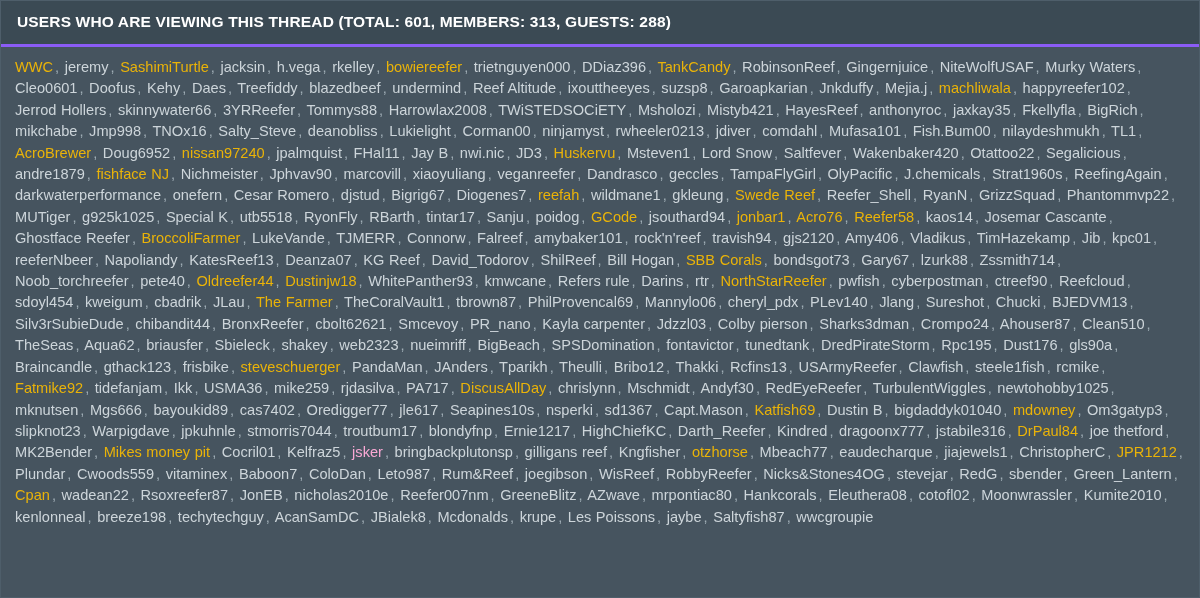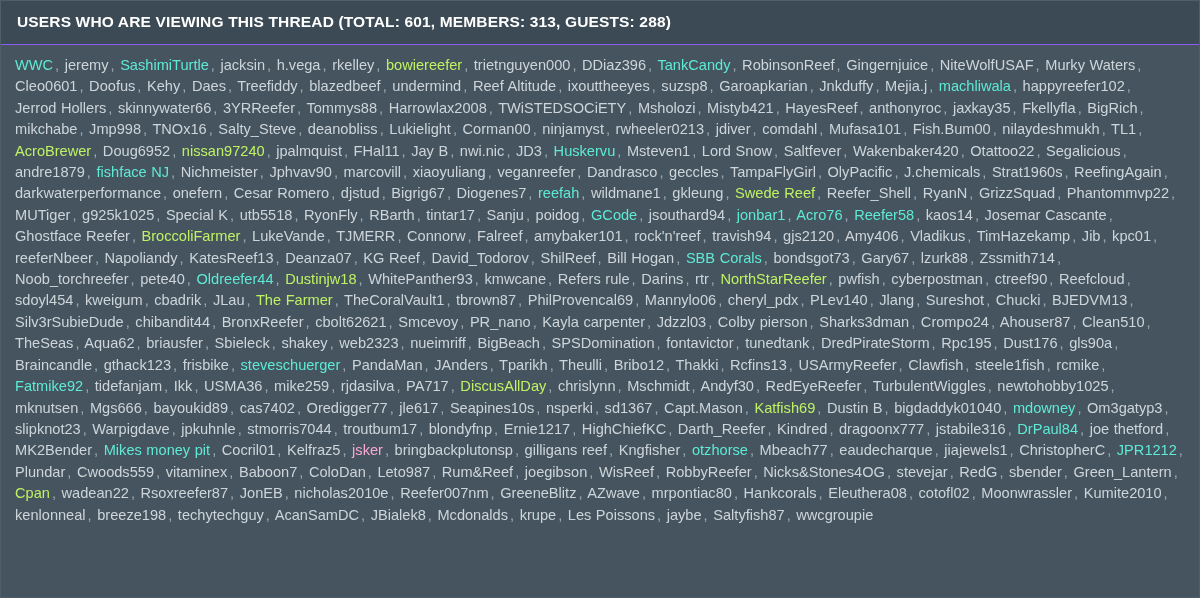--- a/index.html
+++ b/index.html
@@ -17,21 +17,21 @@
     width: 1200px;
     height: 598px;
     box-sizing: border-box;
     background: #3e4c57;
     border: 1px solid #4e5e6a;
     display: flex;
     flex-direction: column;
   }
   .panel-header {
     background: #3b4a54;
-    border-bottom: 1px solid #8b5cf6;
+    border-bottom: 3px solid #8b5cf6;
     padding: 11px 16px 12px 16px;
     box-sizing: border-box;
     flex: 0 0 auto;
   }
   .panel-header-title {
     color: #ffffff;
     font-size: 15.5px;
     font-weight: bold;
     letter-spacing: 0.15px;
     line-height: 20px;
@@ -47,22 +47,22 @@
   .user-list {
     font-size: 14.6px;
     line-height: 21.4px;
     color: #c9d2d7;
     word-spacing: 0.5px;
   }
   .user {
     white-space: nowrap;
   }
   .u-default { color: #cdd5da; }
-  .u-orange  { color: #5eead4; }
-  .u-pink    { color: #bef264; }
+  .u-orange  { color: #eab308; }
+  .u-pink    { color: #eab308; }
   .u-red     { color: #f9a8d4; }
   .sep {
     color: #9fadb5;
     padding: 0 1px 0 2px;
   }
 </style>
 </head>
 <body>
 
 <div class="panel">

